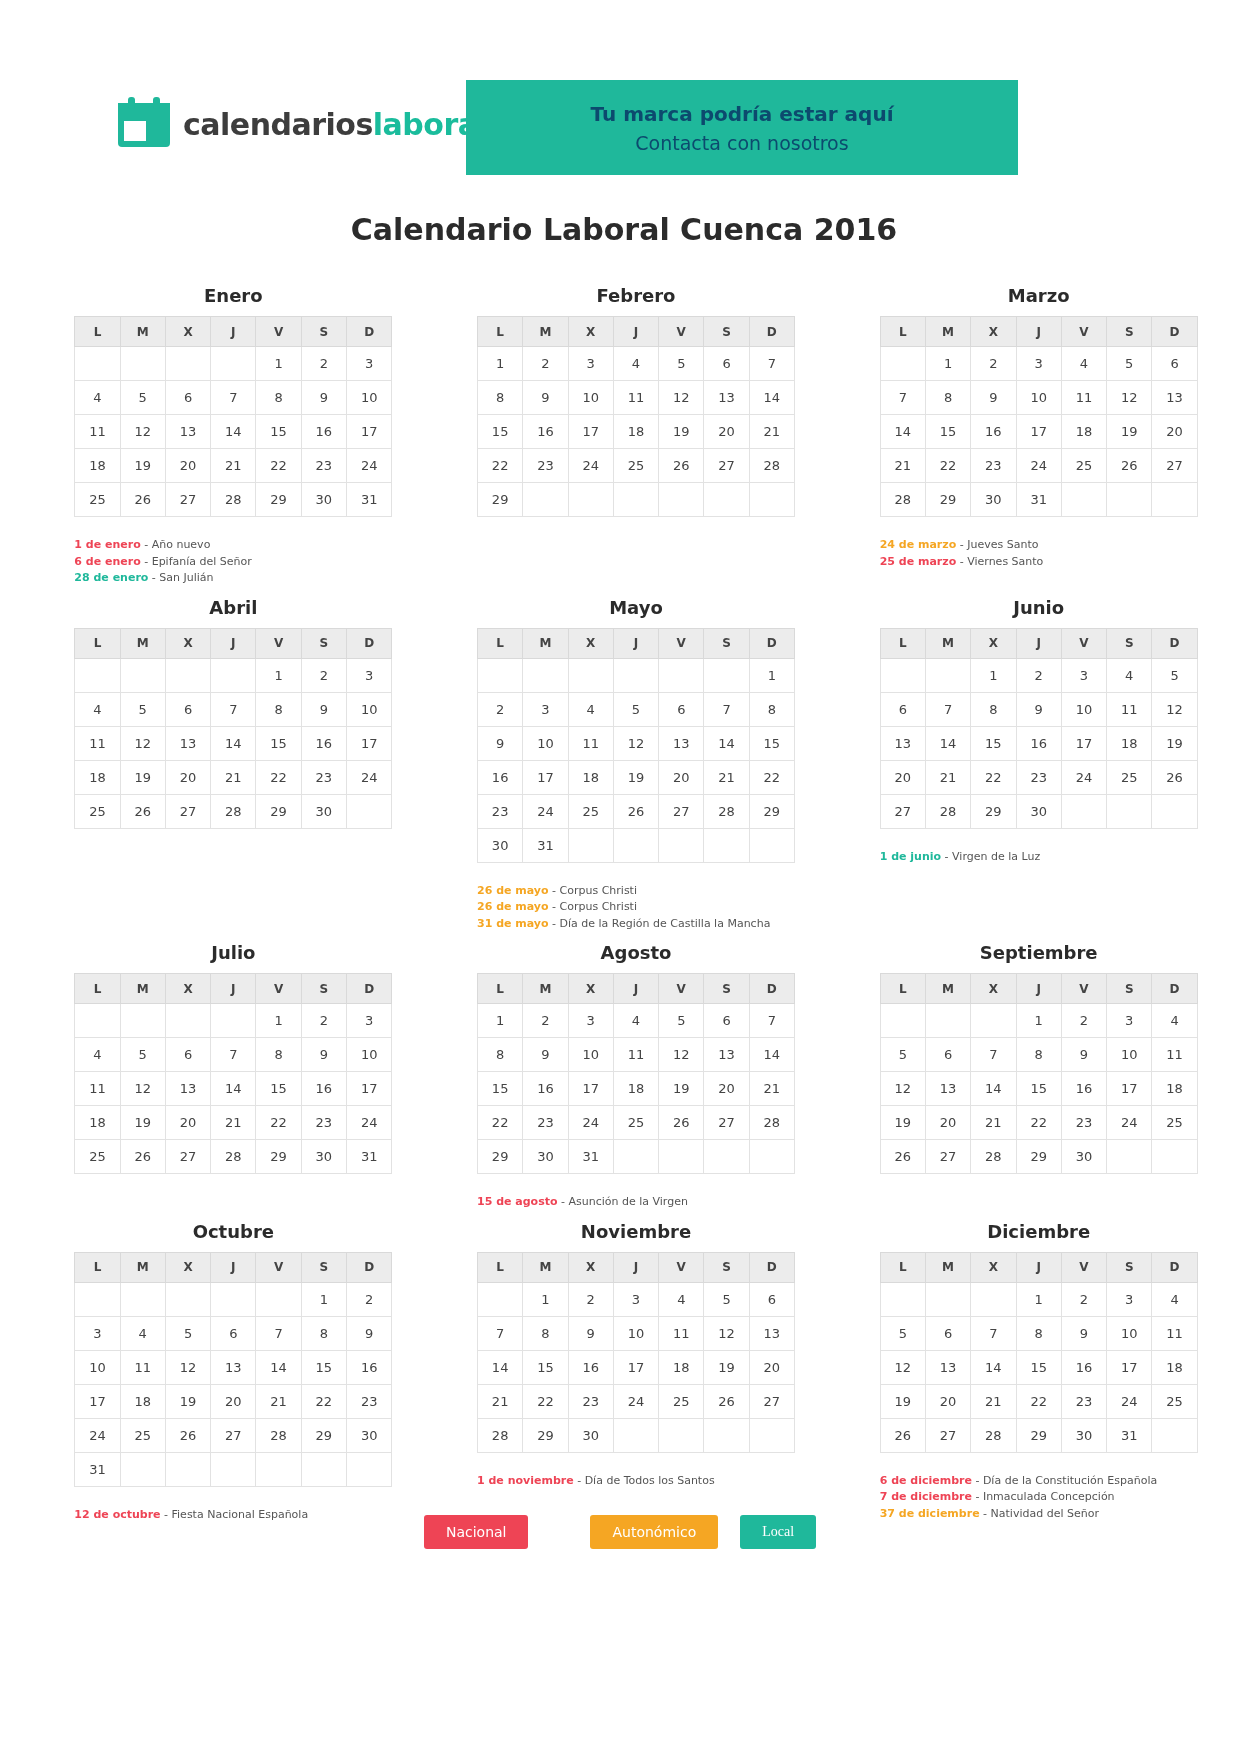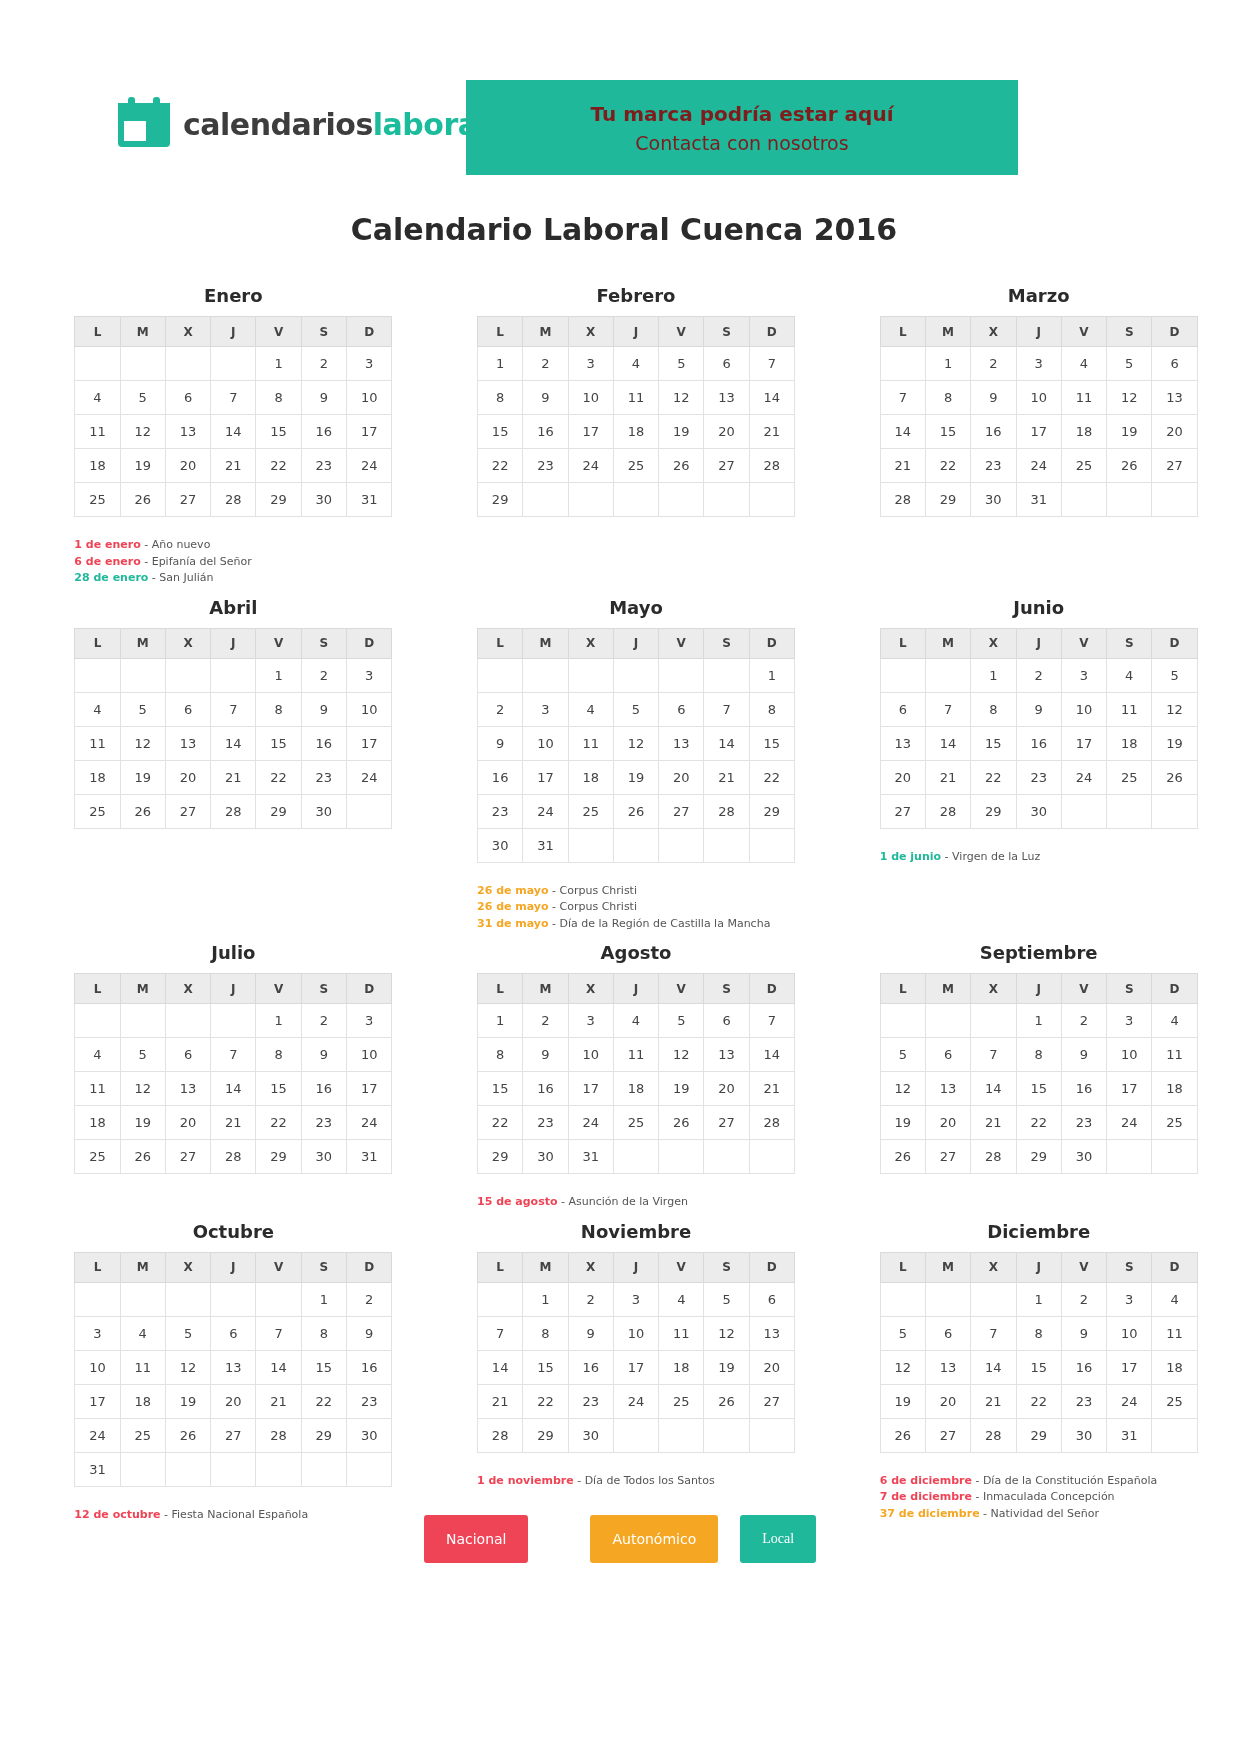--- a/index.html
+++ b/index.html
@@ -12,21 +12,21 @@
 
   
   .header{position:absolute;left:0;top:75px;width:1240px;height:105px;}
   .logo{position:absolute;left:115px;top:20px;display:flex;align-items:center;gap:10px;}
   .logo-mark{width:58px;height:58px;position:relative;}
   .logo-text{font-size:30px;font-weight:bold;letter-spacing:-0.5px;}
   .logo-text .c1{color:#3d3d3d;text-align:center;}
   .logo-text .c2{color:#1abc9c;}
   .logo-text .c3{color:#8a8a8a;font-size:22px;}
   .banner{position:absolute;left:466px;top:5px;width:552px;height:95px;background:#1fb89b;
-    display:flex;flex-direction:column;align-items:center;justify-content:center;color:#7f1d1d;}
+    display:flex;flex-direction:column;align-items:center;justify-content:center;color:#0c4a6e;}
   .banner .b1{font-size:20px;font-weight:bold;margin-bottom:6px;}
   .banner .b2{font-size:19px;}
 
   
   .title{position:absolute;top:212px;left:4px;width:1240px;text-align:center;
     font-size:30px;font-weight:bold;color:#2b2b2b;}
 
   
   .months{position:absolute;left:0;top:285px;width:1240px;}
   .month-name{font-size:18px;font-weight:bold;color:#2b2b2b;text-align:center;margin-bottom:10px;}
@@ -50,21 +50,21 @@
   .n-nac{color:#ee4455;font-weight:bold;}
   .n-aut{color:#f5a623;font-weight:bold;}
   .n-loc{color:#1fb89b;font-weight:bold;}
   .n-desc{color:#555;font-weight:normal;}
 
   .block{display:flex;flex-direction:column;align-items:center;width:413px;}
   .rowwrap{display:flex;justify-content:flex-start;padding-left:32px;margin-bottom:10px;}
 
   
   .legend{position:absolute;left:0;top:1515px;width:1240px;display:flex;justify-content:center;gap:22px;}
-  .legend span{display:inline-block;padding:16px 22px;color:#fff;font-size:14px;border-radius:3px;}
+  .legend span{display:inline-block;padding:9px 22px;color:#fff;font-size:14px;border-radius:3px;}
   .lg-nac{background:#ee4455;}
   .lg-aut{background:#f5a623;margin-left:40px;}
   .lg-loc{background:#1fb89b;font-family:Liberation Serif, serif;}
 </style>
 </head>
 <body>
 
 <div class="page">
 
   <div class="header">
@@ -279,20 +279,24 @@
                 <td>28</td>
                 <td>29</td>
                 <td>30</td>
                 <td>31</td>
                 <td class="empty"></td>
                 <td class="empty"></td>
                 <td class="empty"></td>
               </tr>
             </tbody>
           </table>
+          <div class="notes">
+            <div><span class="n-aut">24 de marzo</span><span class="n-desc"> - Jueves Santo</span></div>
+            <div><span class="n-nac">25 de marzo</span><span class="n-desc"> - Viernes Santo</span></div>
+          </div>
         </div>
       </div>
       <div class="rowwrap">
         <div class="block">
           <div class="month-name">Abril</div>
           <table class="cal">
             <thead>
               <tr>
                 <th>L</th>
                 <th>M</th>

